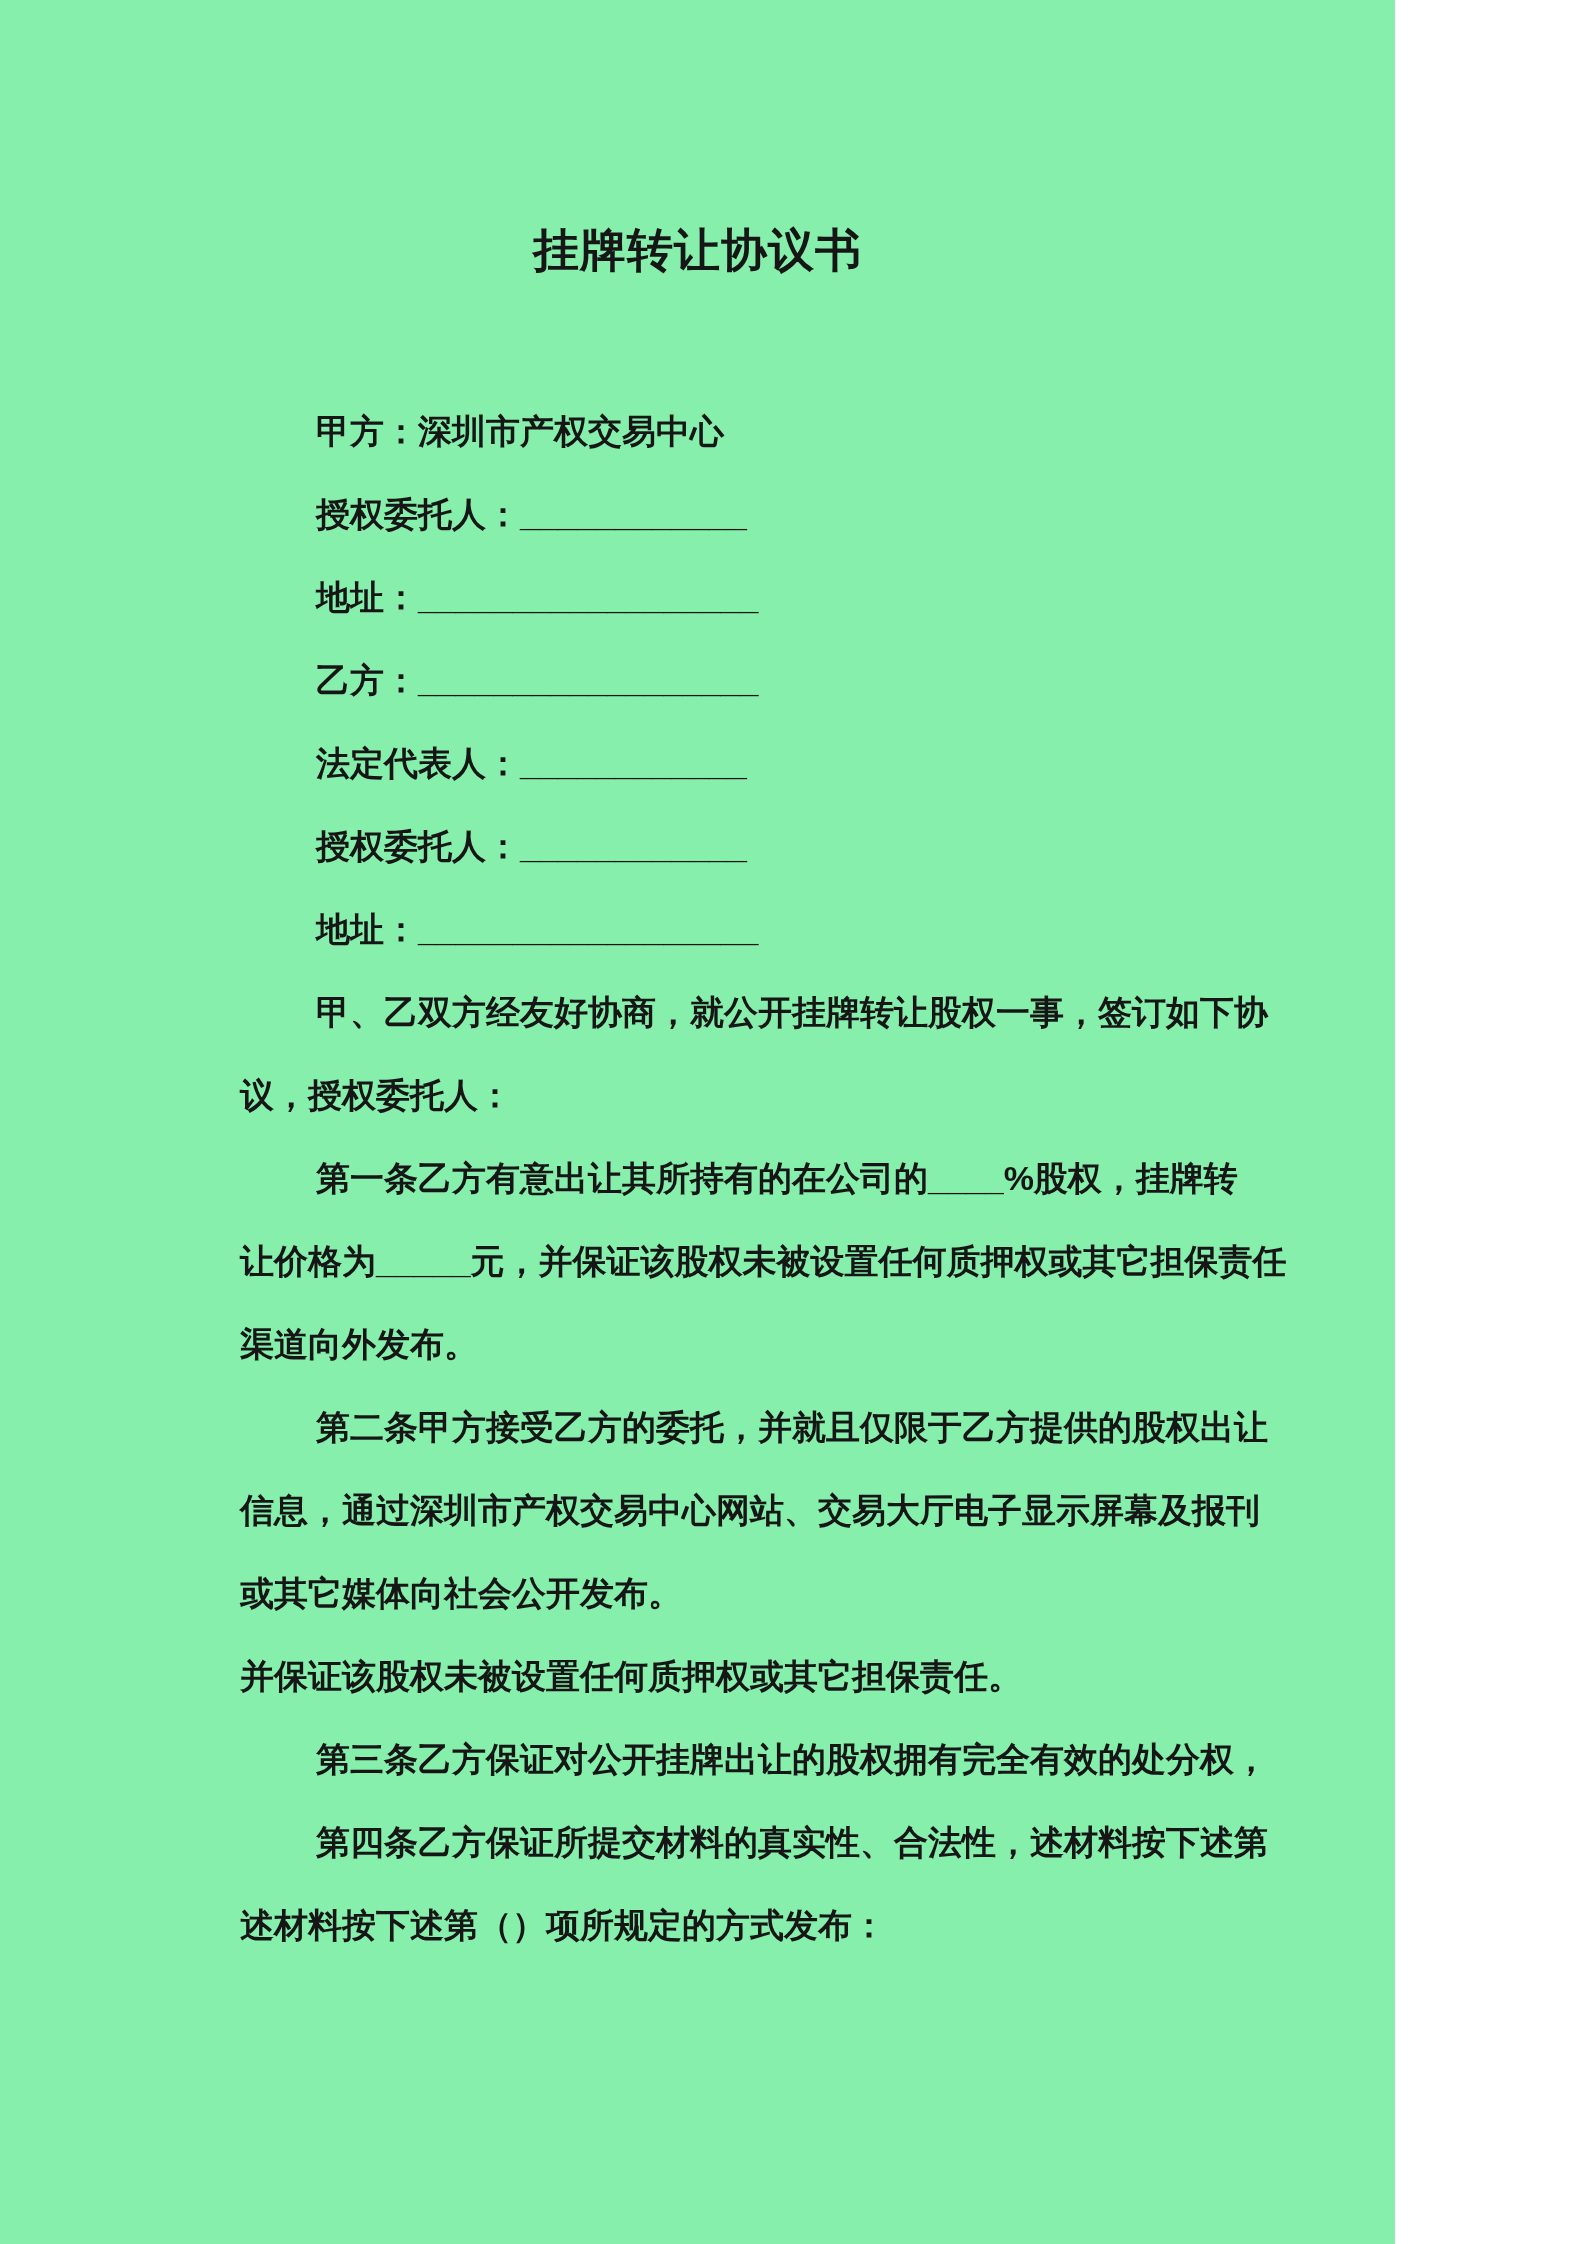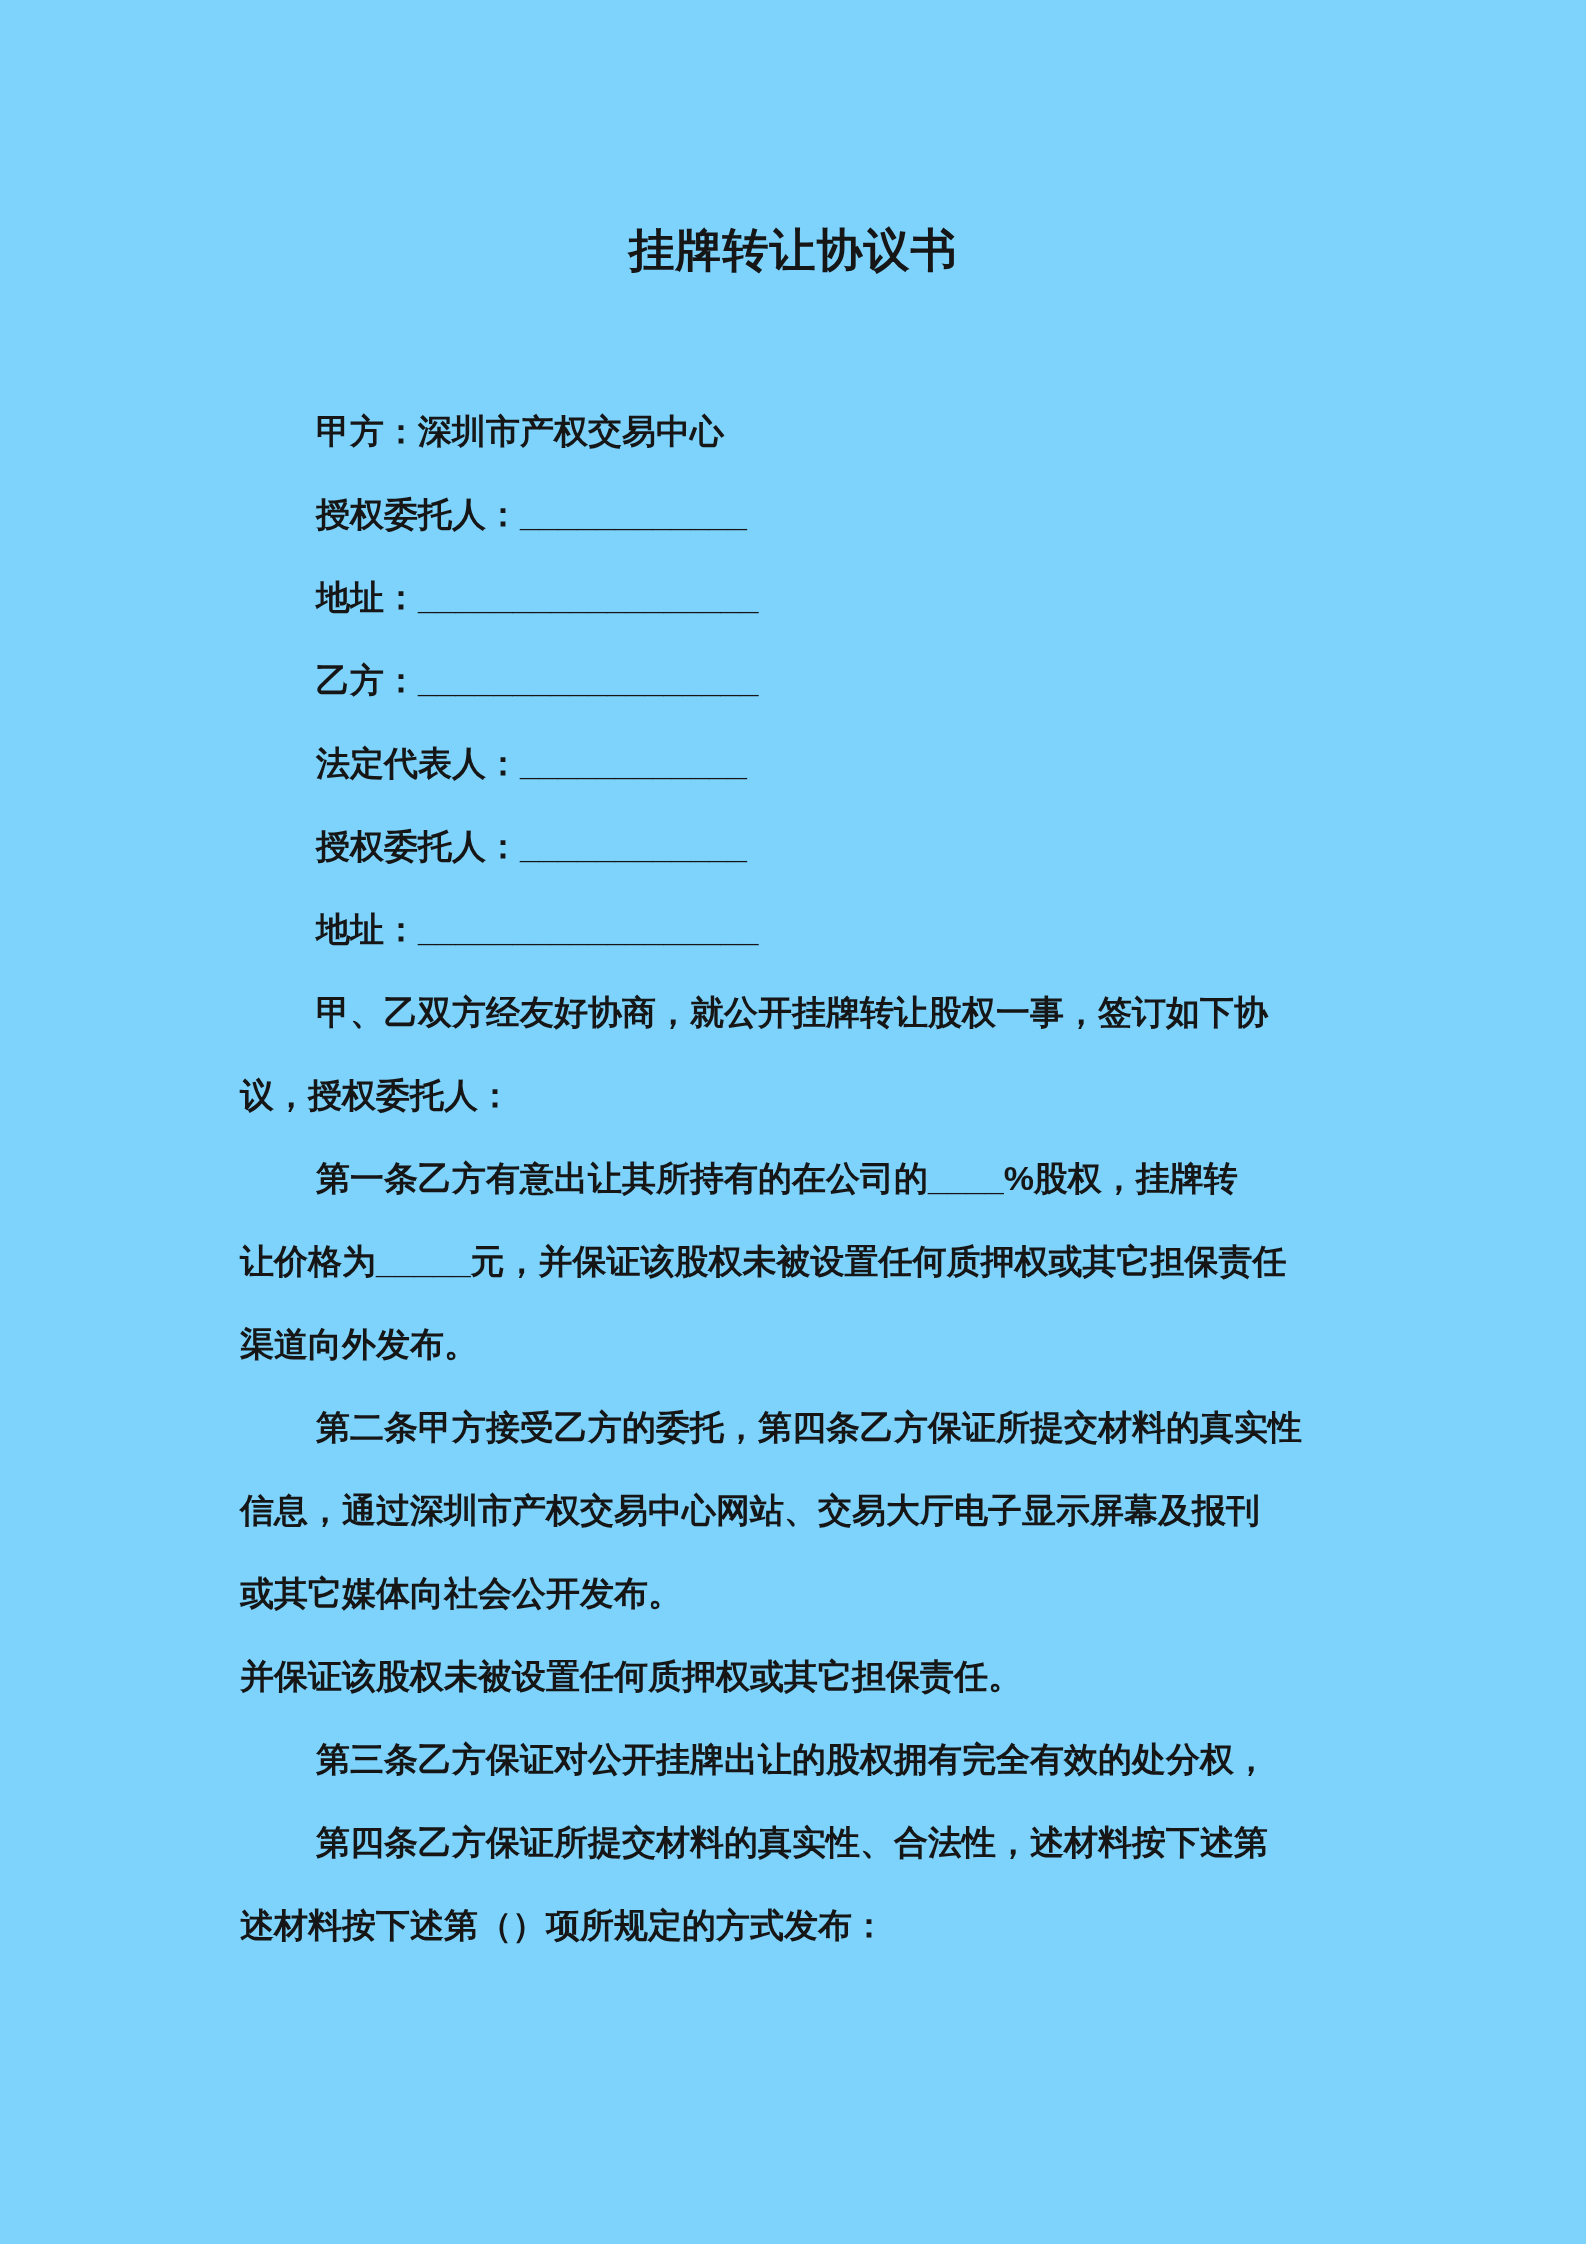--- a/index.html
+++ b/index.html
@@ -2,23 +2,23 @@
 <html><head>
 <meta charset="utf-8">
 <style>
   html, body {
     margin: 0;
     padding: 0;
     background: #ffffff;
   }
   .page {
     position: relative;
-    width: 1586px;
+    width: 1395px;
     height: 2244px;
-    background: #7dd3fc;
+    background: #86efac;
     overflow: hidden;
     font-family: "Liberation Sans", sans-serif;
     font-weight: bold;
     color: #161616;
   }
   .doc-title {
     margin: 0;
     padding-top: 224px;
     width: 100%;
     text-align: center;
@@ -56,21 +56,21 @@
     <div class="line indent">地址：__________________</div>
     <div class="line indent">乙方：__________________</div>
     <div class="line indent">法定代表人：____________</div>
     <div class="line indent">授权委托人：____________</div>
     <div class="line indent">地址：__________________</div>
     <div class="line indent">甲、乙双方经友好协商，就公开挂牌转让股权一事，签订如下协</div>
     <div class="line">议，授权委托人：</div>
     <div class="line indent">第一条乙方有意出让其所持有的在公司的____%股权，挂牌转</div>
     <div class="line">让价格为_____元，并保证该股权未被设置任何质押权或其它担保责任</div>
     <div class="line">渠道向外发布。</div>
-    <div class="line indent">第二条甲方接受乙方的委托，第四条乙方保证所提交材料的真实性</div>
+    <div class="line indent">第二条甲方接受乙方的委托，并就且仅限于乙方提供的股权出让</div>
     <div class="line">信息，通过深圳市产权交易中心网站、交易大厅电子显示屏幕及报刊</div>
     <div class="line">或其它媒体向社会公开发布。</div>
     <div class="line">并保证该股权未被设置任何质押权或其它担保责任。</div>
     <div class="line indent">第三条乙方保证对公开挂牌出让的股权拥有完全有效的处分权，</div>
     <div class="line indent">第四条乙方保证所提交材料的真实性、合法性，述材料按下述第</div>
     <div class="line">述材料按下述第（）项所规定的方式发布：</div>
   </div>
 </div>
 
 </body></html>

